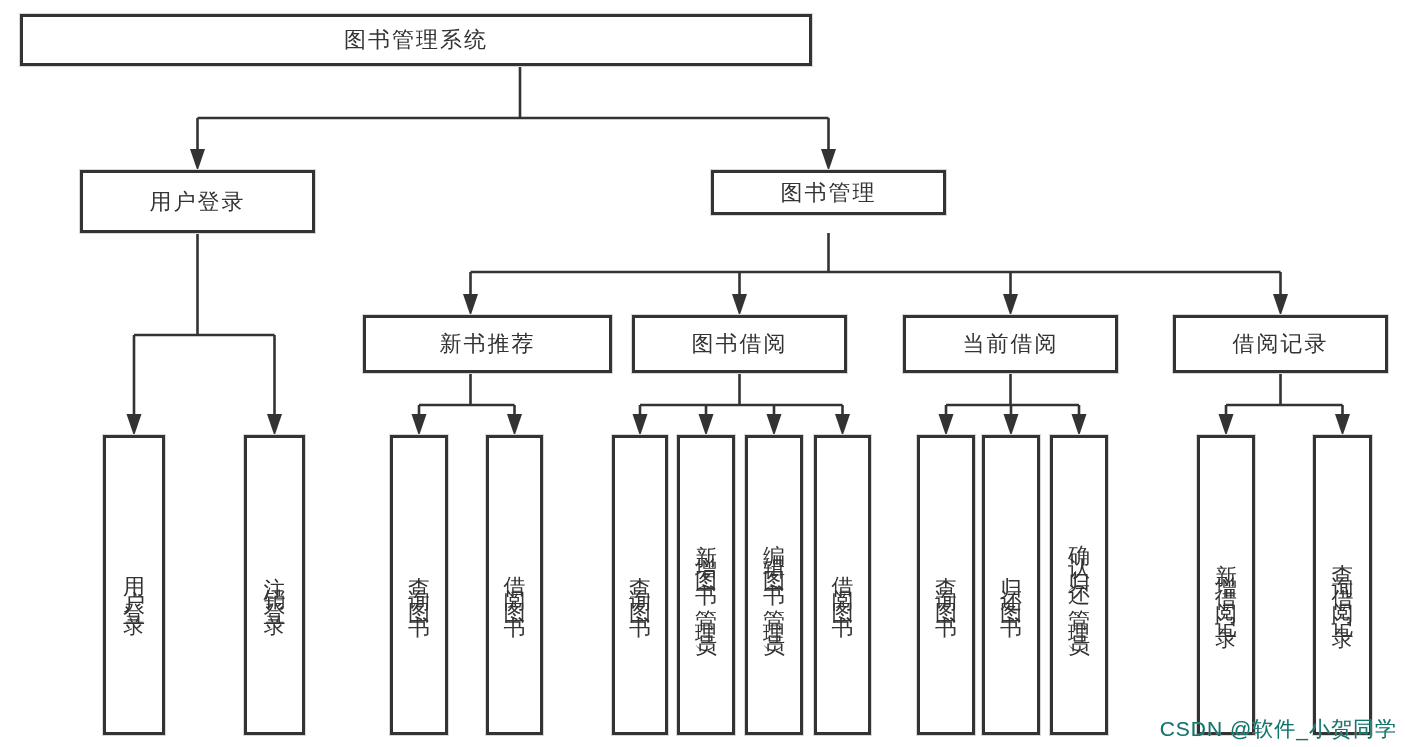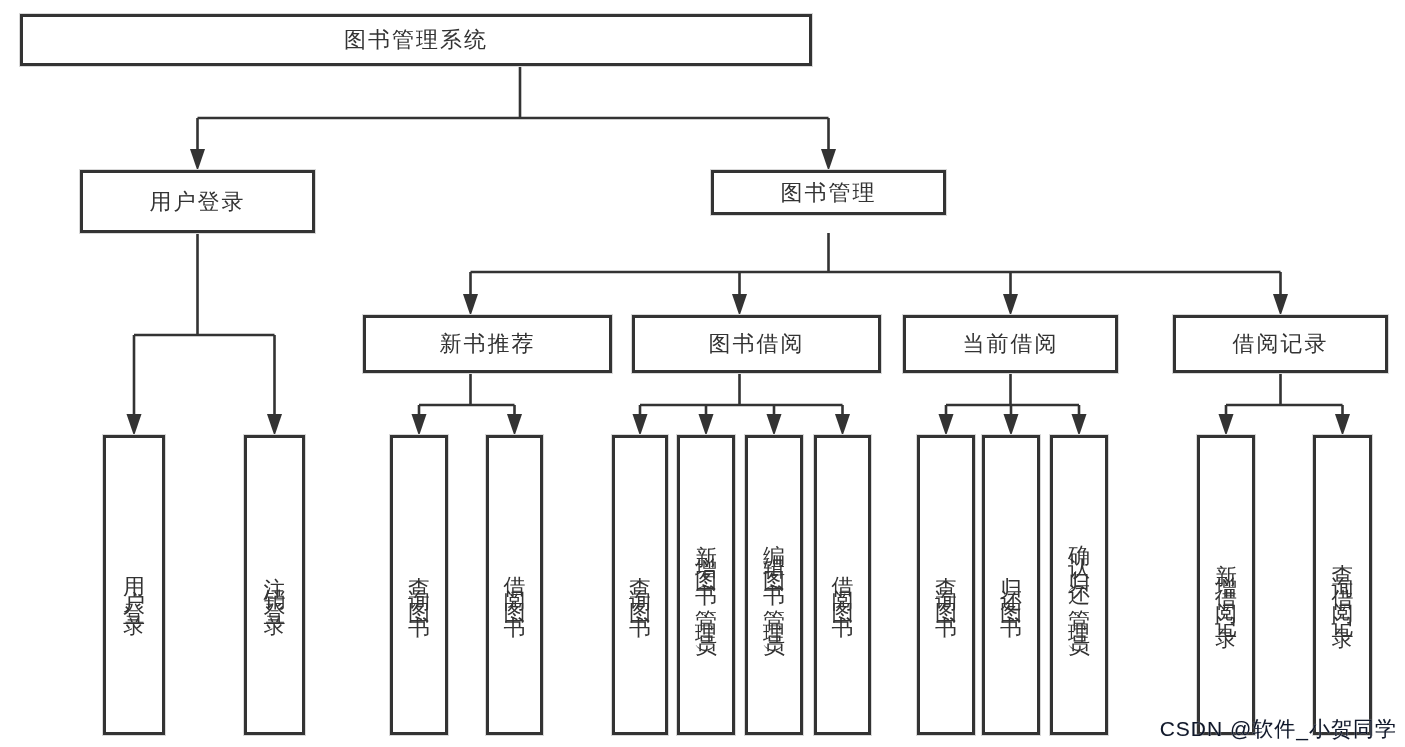--- a/index.html
+++ b/index.html
@@ -39,21 +39,21 @@
     font-size: 22px;
     letter-spacing: 13px;
     color: #333333;
     line-height: 1;
   }
   .watermark {
     position: absolute;
     right: 8px;
     bottom: 4px;
     font-size: 21px;
-    color: #0f172a;
+    color: #0f766e;
     letter-spacing: 1px;
     z-index: 10;
     text-shadow: 0 0 1px #cccccc;
   }
 </style>
 </head>
 <body>
 
 <div class="canvas">
 
@@ -111,21 +111,21 @@
   <div class="node" style="left:80px; top:170px; width:235px; height:63px;">
     <span class="label">用户登录</span>
   </div>
   <div class="node" style="left:711px; top:170px; width:235px; height:45px;align-items:center;">
     <span class="label">图书管理</span>
   </div>
 
   <div class="node" style="left:363px; top:315px; width:249px; height:58px;">
     <span class="label">新书推荐</span>
   </div>
-  <div class="node" style="left:632px; top:315px; width:249px; height:58px;">
+  <div class="node" style="left:632px; top:315px; width:215px; height:58px;">
     <span class="label">图书借阅</span>
   </div>
   <div class="node" style="left:1173px; top:315px; width:215px; height:58px;">
     <span class="label">借阅记录</span>
   </div>
   <div class="node" style="left:903px; top:315px; width:215px; height:58px;">
     <span class="label">当前借阅</span>
   </div>
 
   <div class="node" style="left:103px; top:435px; width:62px; height:300px;">

